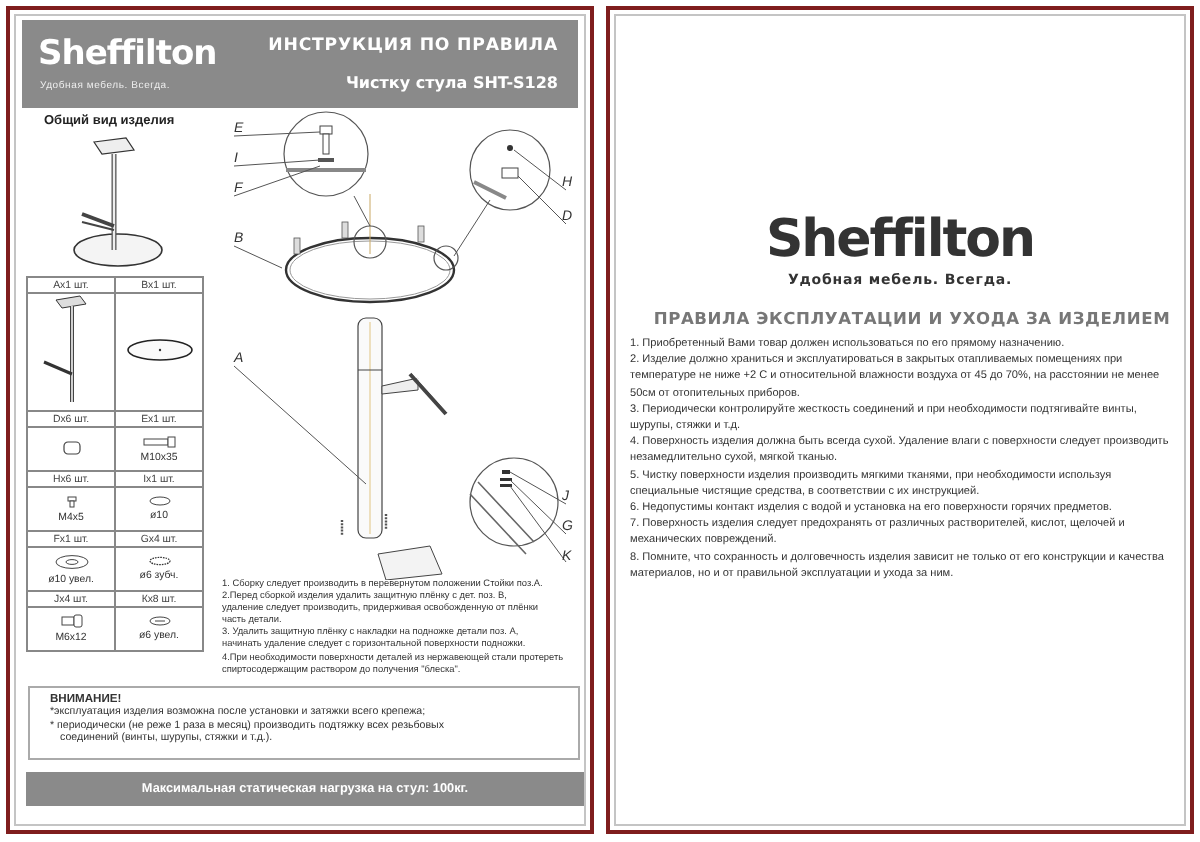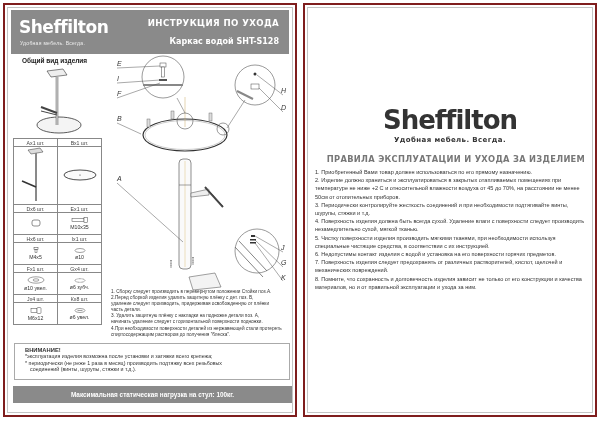--- a/index.html
+++ b/index.html
@@ -45,22 +45,22 @@
   .r-title { position: absolute; left: 0; right: 0; top: 149px; text-align: center; font-family: "DejaVu Sans", sans-serif; font-size: 8.3px; font-weight: bold; color: #777; letter-spacing: 0.3px; padding-left: 12px; }
   .r-rules { position: absolute; left: 10px; top: 163px; width: 276px; font-size: 5.55px; line-height: 8.2px; color: #333; }
 </style>
 </head>
 <body>
 
 <div class="page page-left">
   <div class="hdr">
     <div class="logo">Sheffilton</div>
     <div class="slogan">Удобная мебель. Всегда.</div>
-    <div class="title">ИНСТРУКЦИЯ ПО УХОДА</div>
-    <div class="model">Каркас водой SHT-S128</div>
+    <div class="title">ИНСТРУКЦИЯ ПО ПРАВИЛА</div>
+    <div class="model">Чистку стула SHT-S128</div>
   </div>
 
   <div class="overview-label">Общий вид изделия</div>
 
   <svg class="overview-svg" viewBox="0 0 80 72">
     <ellipse cx="40" cy="60" rx="22" ry="8" fill="#f4f4f4" stroke="#333" stroke-width="0.8"></ellipse>
     <line x1="38" y1="12" x2="38" y2="60" stroke="#555" stroke-width="2.5"></line>
     <line x1="38" y1="12" x2="38" y2="60" stroke="#eee" stroke-width="1.2"></line>
     <polygon points="28,6 44,4 48,10 32,12" fill="#eee" stroke="#333" stroke-width="0.6"></polygon>
     <line x1="22" y1="42" x2="38" y2="48" stroke="#444" stroke-width="2"></line>

